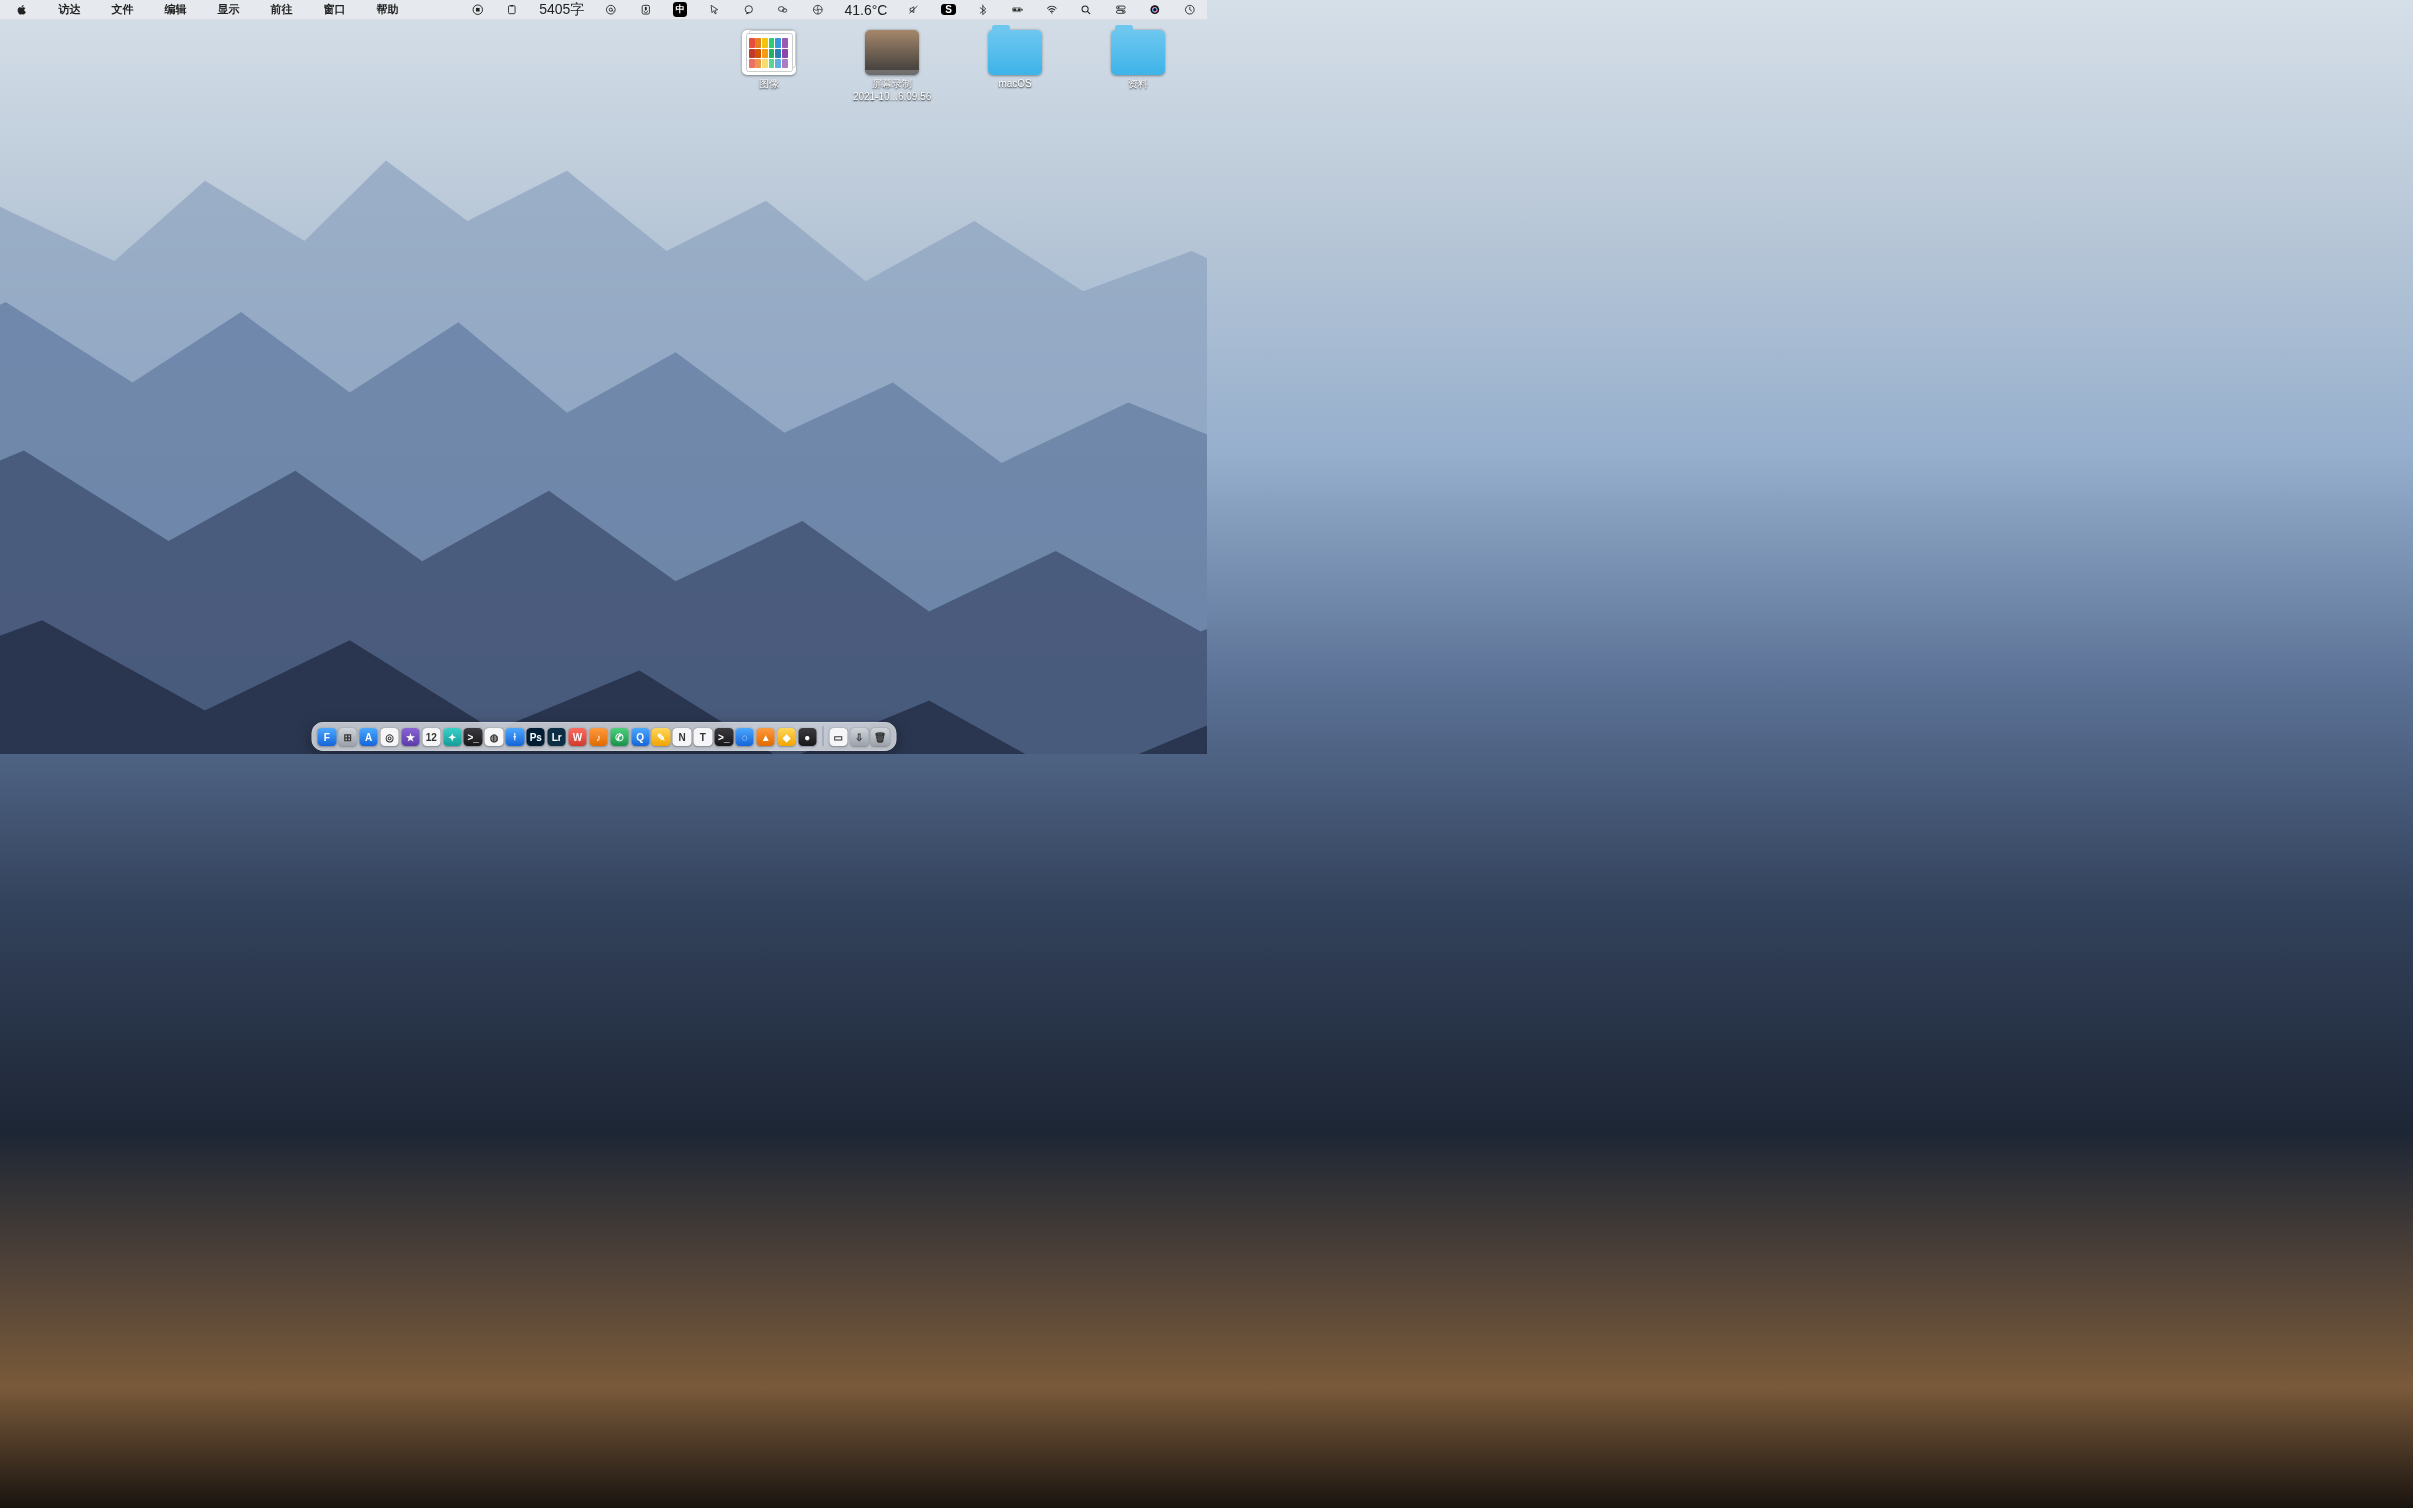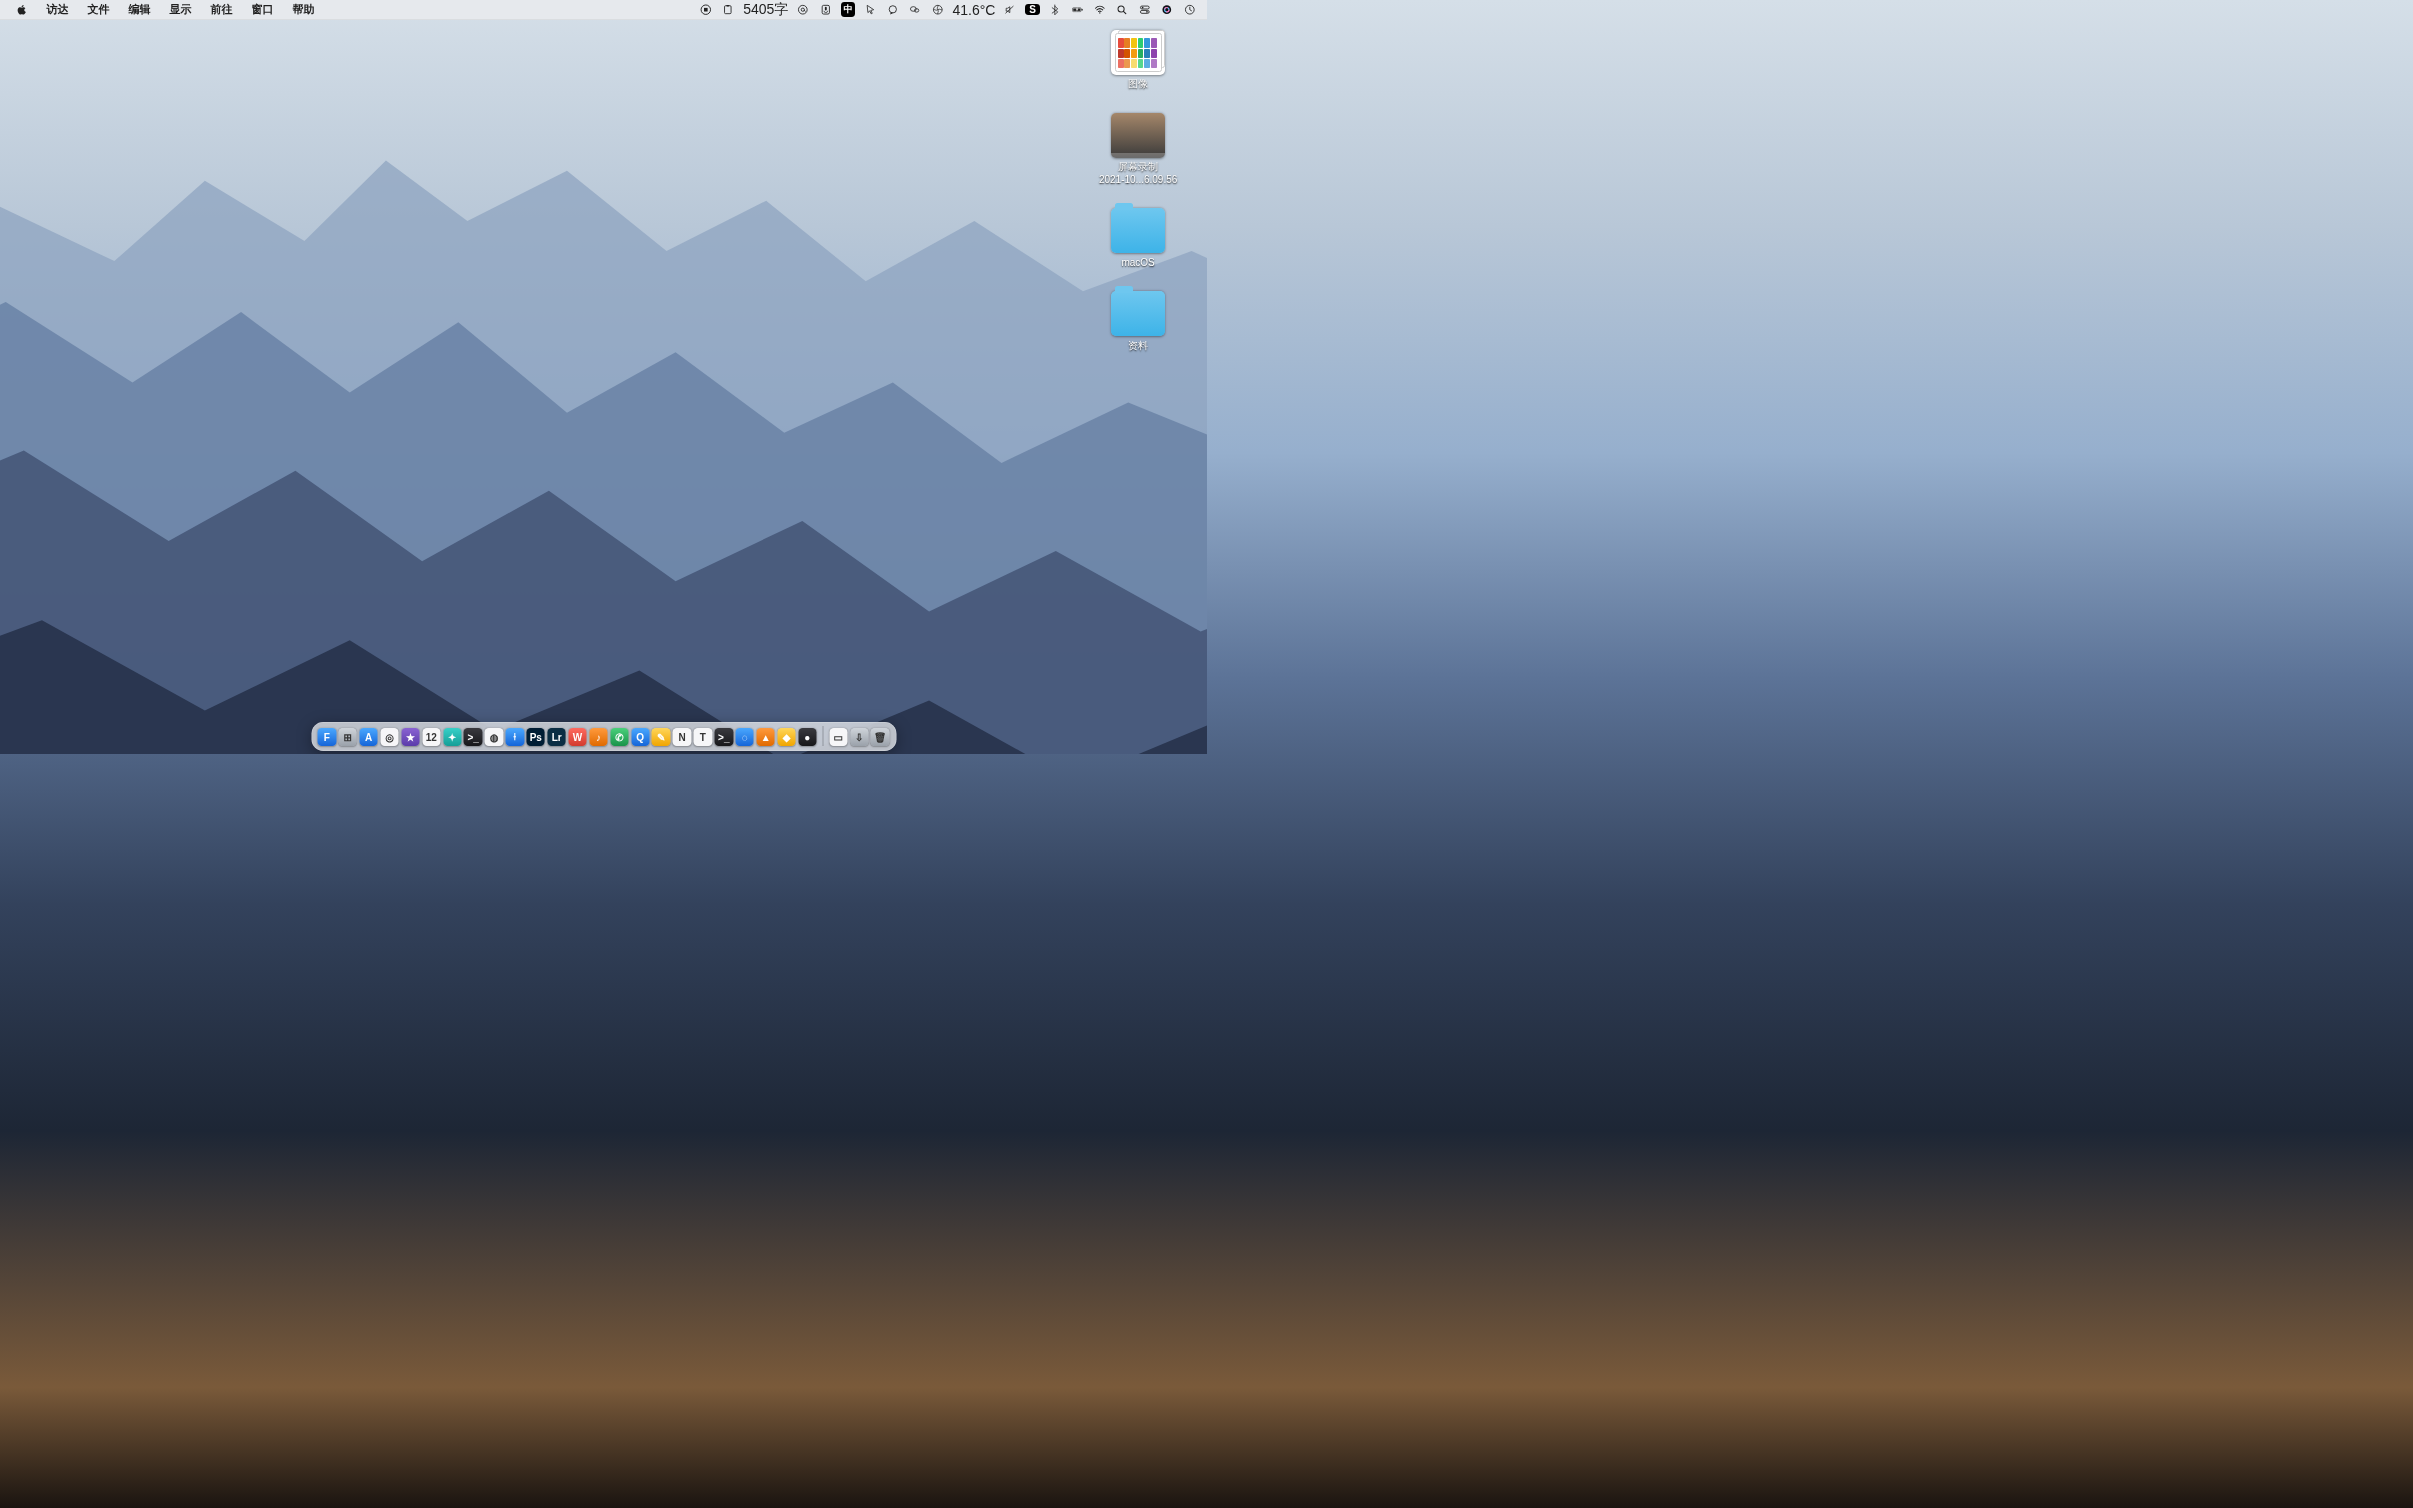--- a/index.html
+++ b/index.html
@@ -18,31 +18,31 @@
 
   
   .menubar {
     position: absolute; top: 0; left: 0; right: 0; height: 20px;
     background: rgba(230,233,237,0.96);
     display: flex; align-items: center; justify-content: space-between;
     padding: 0 8.4px; font-size: 11px; color: #222;
     z-index: 10;
     border-bottom: 0.8px solid rgba(0,0,0,0.05);
   }
-  .menubar-left, .menubar-right { display: flex; align-items: center; gap: 4px; }
+  .menubar-left, .menubar-right { display: flex; align-items: center; gap: 16px; }
   .menu-item { padding: 0 7.5px; height: 20px; display: flex; align-items: center; cursor: default; font-weight: bold; }
   .menu-item svg { display: block; }
   .mb-icon { width: 18.4px; height: 20px; display: flex; align-items: center; justify-content: center; padding: 0 3.4px; }
   .mb-icon svg { width: 13.4px; height: 13.4px; }
   .mb-badge { font-size: 14px; padding: 0 1.7px; }
   .ime-pill { background: #000; color: #fff; border-radius: 3.4px; font-size: 9.2px; font-weight: 600; padding: 0.8px 2.5px; margin: 0 0.8px; }
   .s-pill { background: #000; color: #fff; border-radius: 3.4px; font-size: 10px; font-weight: 700; padding: 0 4.2px; }
 
   
-  .desktop-icons { position: absolute; right: 18.4px; top: 30px; display: flex; flex-direction: column; gap: 22px; z-index: 5; }
+  .desktop-icons { position: absolute; right: 18.4px; top: 30px; display: flex; gap: 22px; z-index: 5; }
   .dicon { width: 101px; display: flex; flex-direction: column; align-items: center; gap: 3.4px; cursor: default; }
   .dicon .thumb { width: 54px; height: 45px; border-radius: 5px; background: #fff; display: flex; align-items: center; justify-content: center; box-shadow: 0 0.8px 2.5px rgba(0,0,0,0.4); position: relative; }
   .dicon .thumb.folder { background: linear-gradient(#6ec7ef,#3db3e8); border-radius: 5px; position: relative; }
   .dicon .thumb.folder::before { content:""; position:absolute; top:-5px; left:3.4px; width:18.4px; height:6.7px; background:#6ec7ef; border-radius:2.5px 2.5px 0 0; }
   .dicon .label { font-size: 10px; color:#fff; text-align:center; text-shadow: 0 0.8px 1.7px rgba(0,0,0,0.9); line-height: 1.25; max-width: 101px; }
   .thumb .stack { position:absolute; inset:3.4px; background:#fff; border:0.8px solid #ccc; border-radius:2.5px; }
   .thumb .stack.s2 { inset:0px 0px 6.7px 6.7px; }
   .thumb .colorgrid { position:absolute; inset:8.4px 8.4px 6.7px 6.7px; display:grid; grid-template-columns:repeat(6,1fr); grid-template-rows:repeat(3,1fr); gap:0.8px;}
   .thumb .colorgrid span { display:block; border-radius:0.8px; }
   .thumb.video { background: linear-gradient(#a5876a,#3a3a3a); overflow:hidden; }

